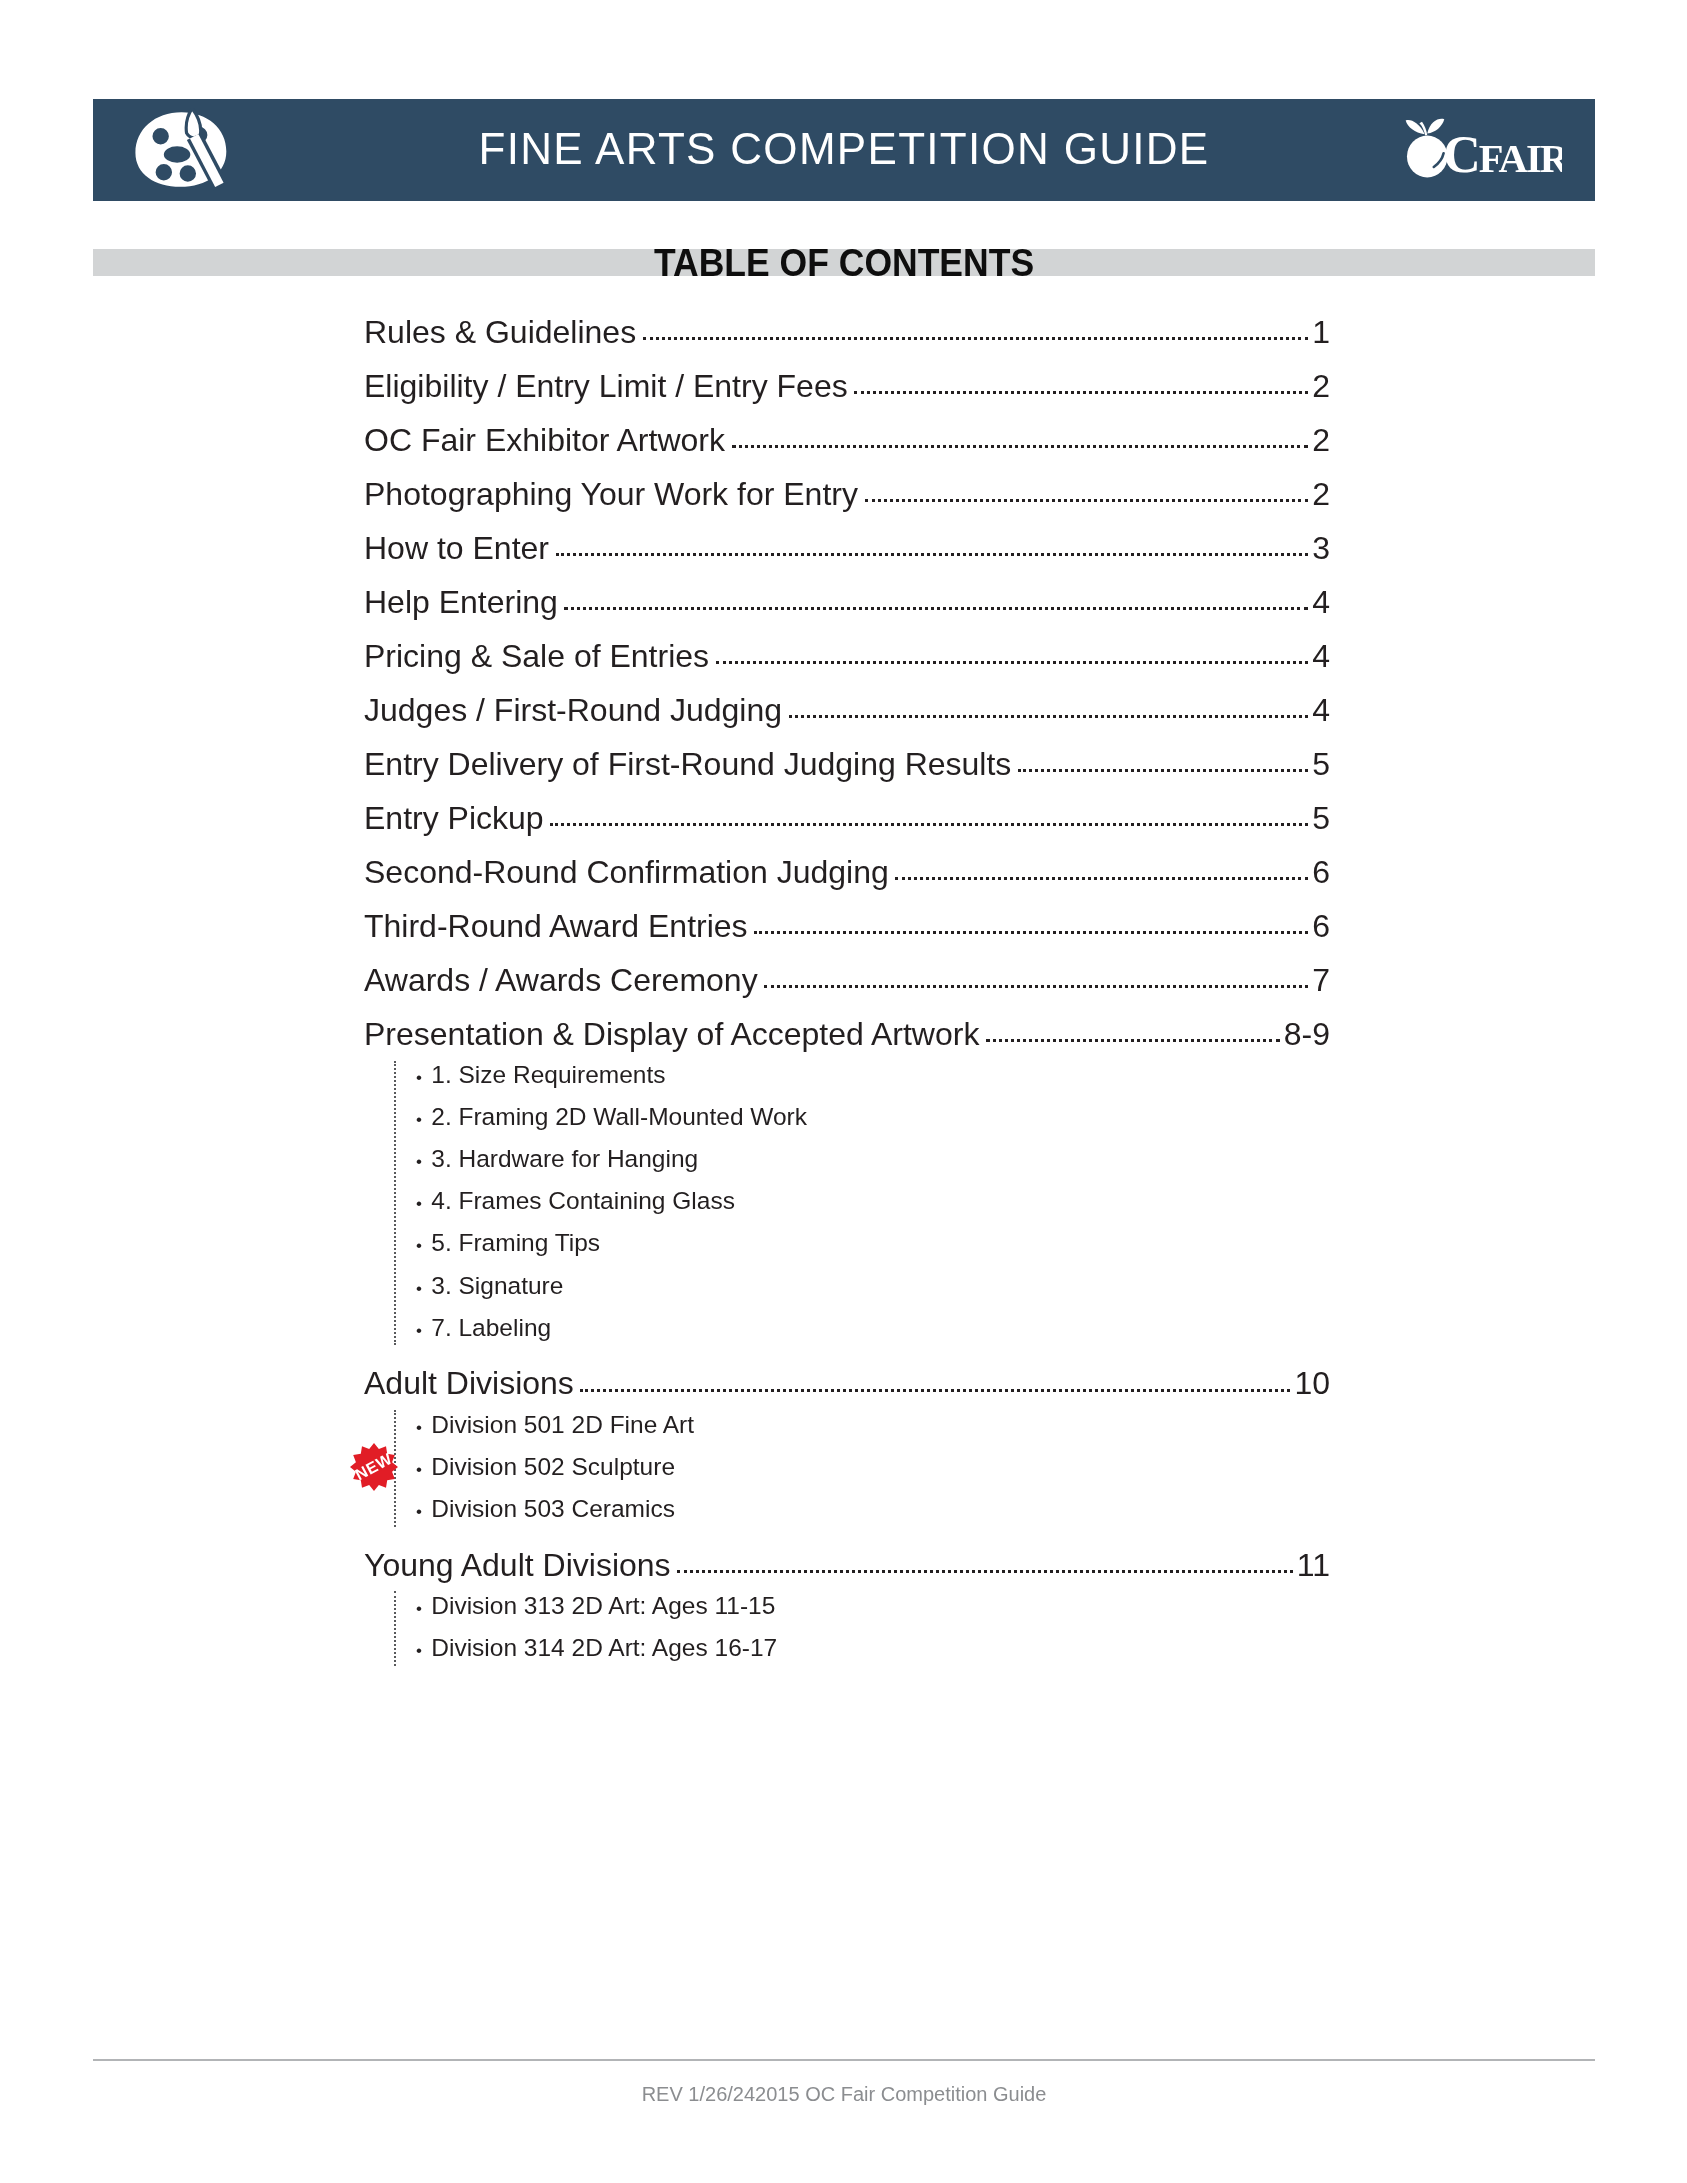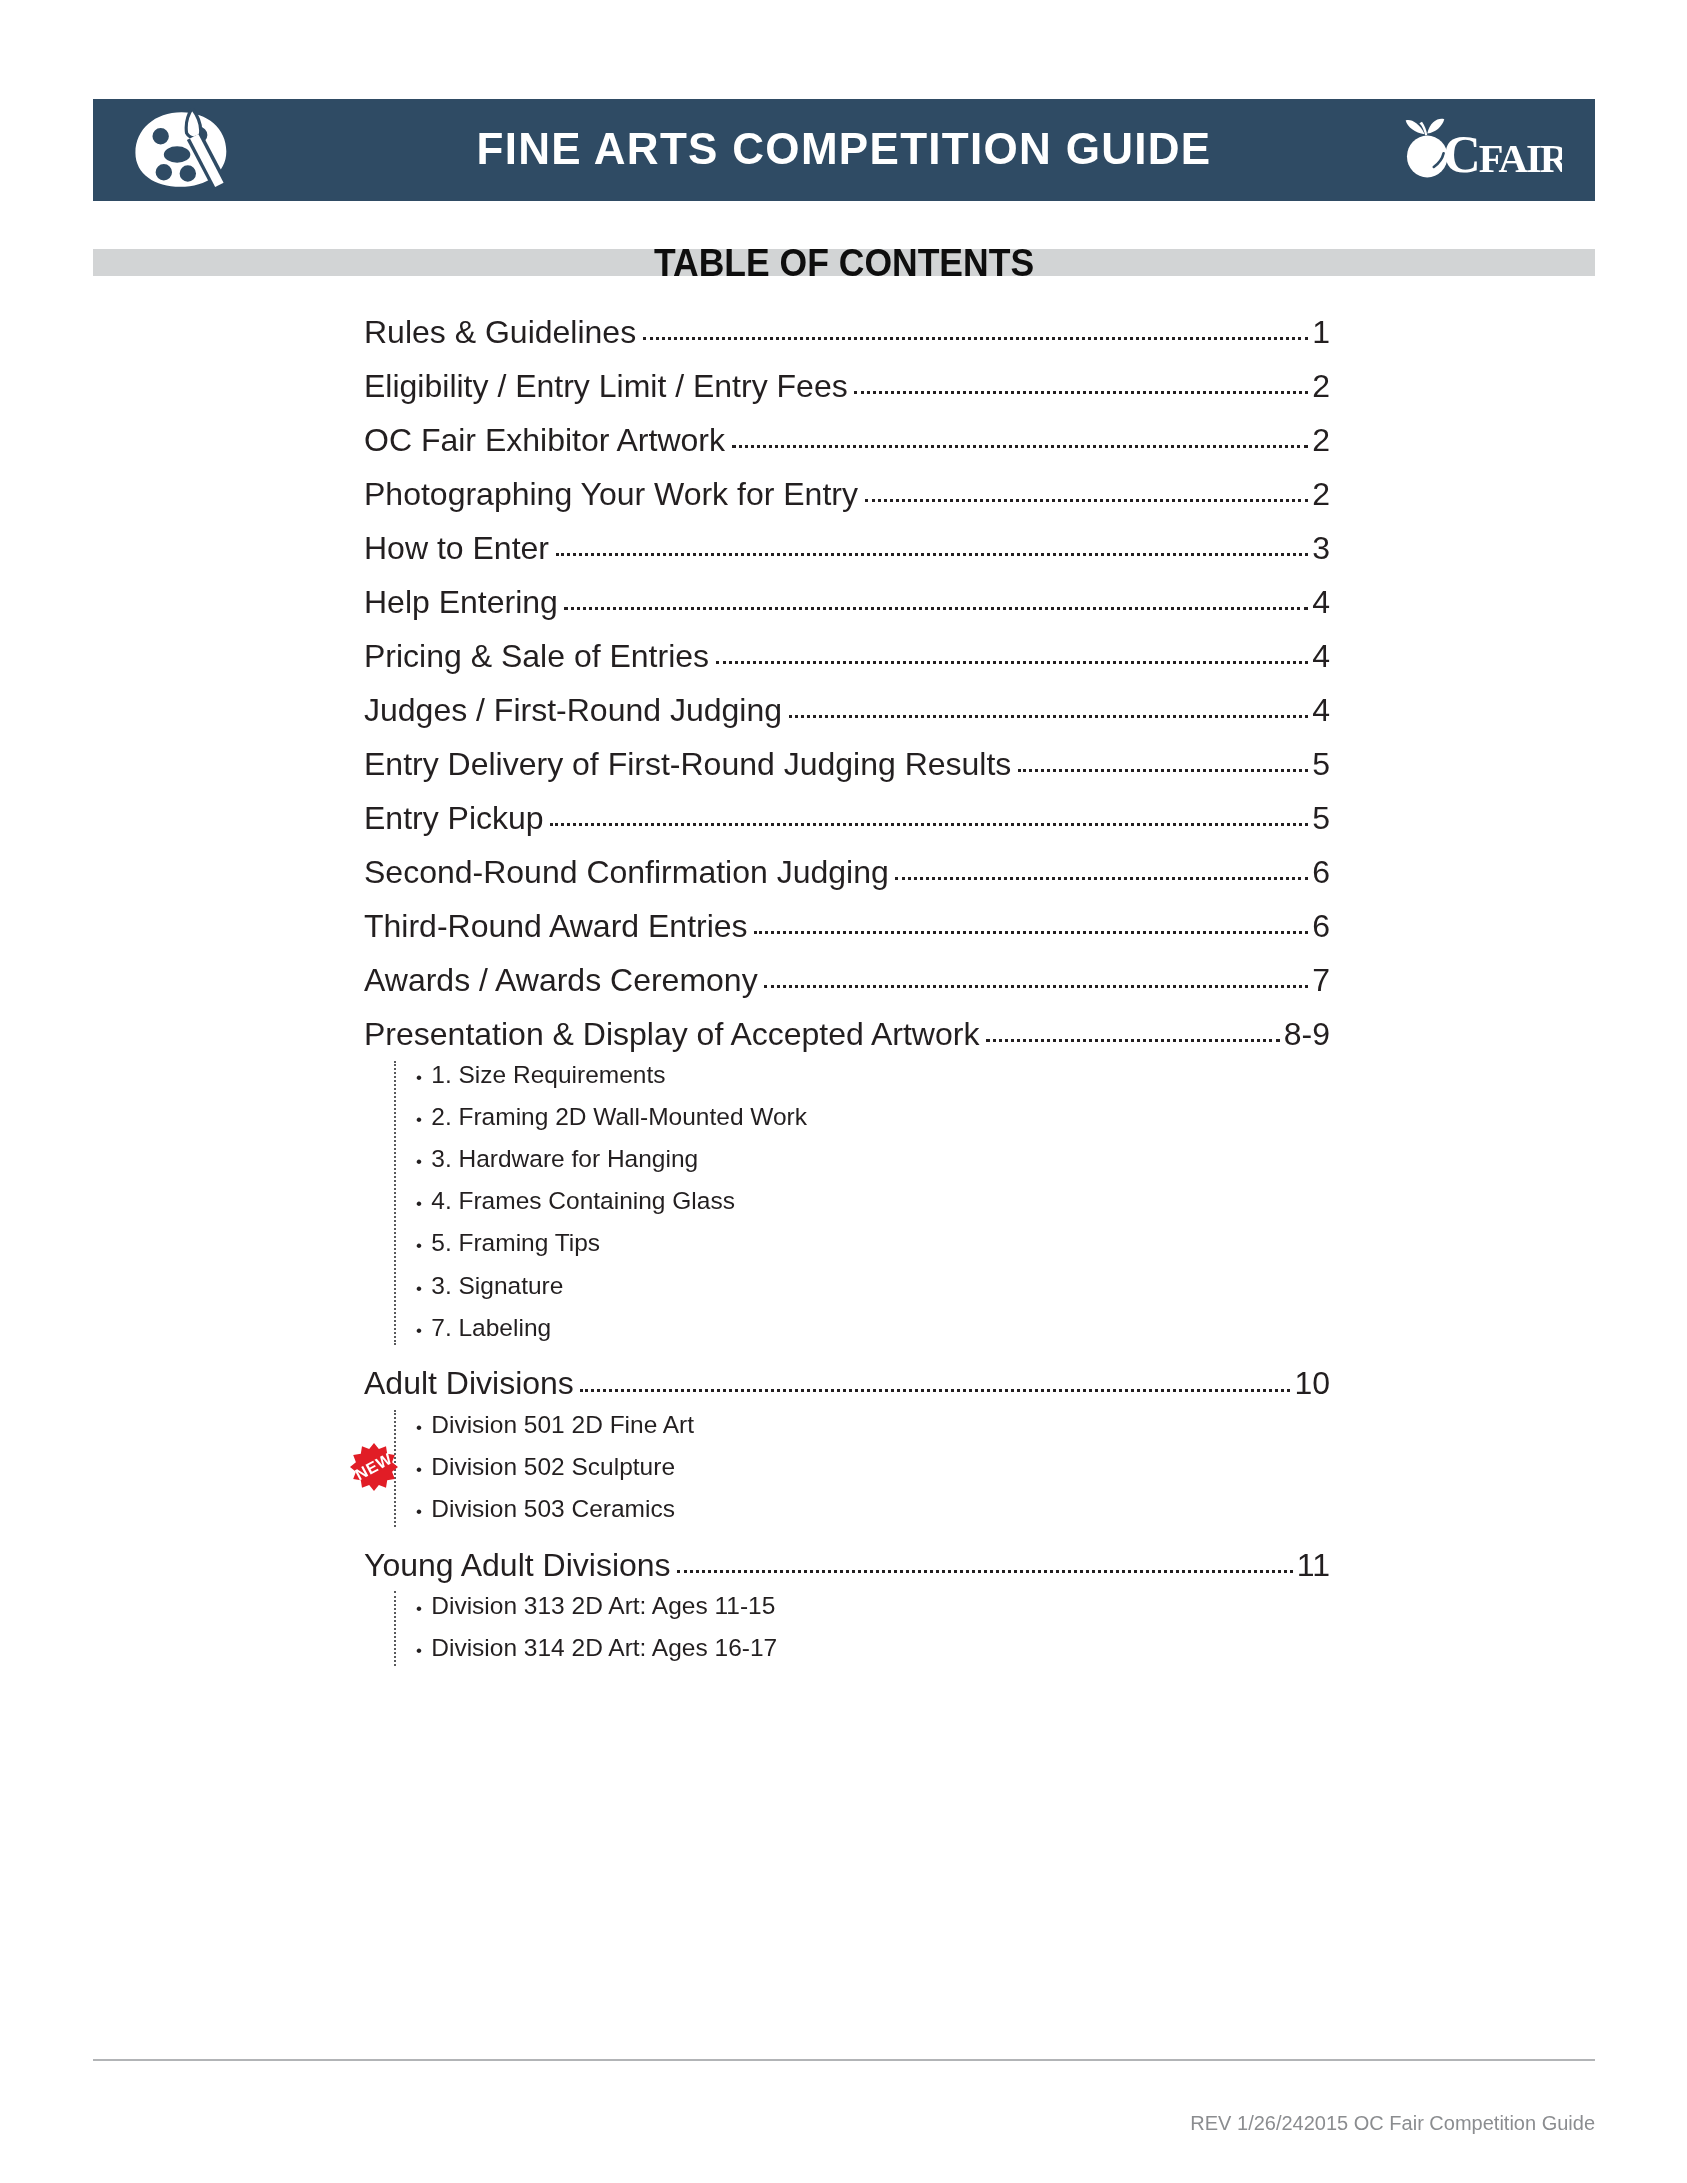--- a/index.html
+++ b/index.html
@@ -2,21 +2,21 @@
 <html style="font-size:10.6px"><head>
 <meta charset="utf-8">
 <style>
   html,body{margin:0;padding:0;background:#fff;}
   .page{position:relative;width:1687px;height:2183px;background:#fff;overflow:hidden;
         font-family:"Liberation Sans",sans-serif;color:#231f20;}
 
   
   .header-bar{position:absolute;left:93px;top:99px;width:1502px;height:102px;background:#2f4b64;}
   .header-title{position:absolute;left:50%;top:50%;transform:translate(-50%,-52%);
-                margin:0;color:#ffffff;font-size:44px;font-weight:700;letter-spacing:1.3px;white-space:nowrap;}
+                margin:0;color:#ffffff;font-size:44px;font-weight:400;letter-spacing:1.3px;white-space:nowrap;}
   .palette-icon{position:absolute;left:38px;top:9.3px;width:101px;height:83px;}
   .ocfair-logo{position:absolute;right:33px;top:17px;width:157px;height:64px;}
 
   
   .toc-title-bar{position:absolute;left:93px;top:249px;width:1502px;height:27px;background:#d2d4d5;
                  display:flex;align-items:center;justify-content:center;}
   .toc-title{font-size:37px;font-weight:800;color:#0e0e0e;letter-spacing:0px;transform:scale(0.96,1.05);}
 
   
   .toc{position:absolute;left:364px;top:318px;width:966px;}
@@ -32,22 +32,22 @@
   .sub-bullet{font-size:17px;line-height:26.5px;margin-right:9.3px;}
 
   
   .new-badge{position:absolute;left:-66px;top:-10.6px;width:48px;height:48px;display:block;}
   .new-badge svg{position:absolute;inset:0;}
   .new-badge-label{position:absolute;inset:0;display:flex;align-items:center;justify-content:center;
                    transform:rotate(-28deg);color:#fff;font-size:16px;font-weight:700;letter-spacing:0.7px;}
 
   
   .footer-line{position:absolute;left:93px;top:2059px;width:1502px;border-top:2.6px solid #b2b4b6;}
-  .footer{position:absolute;left:93px;top:2081px;width:1502px;display:flex;justify-content:flex-end;
-          font-size:20px;color:#8b8d90;line-height:26.5px;margin-top:29px;}
+  .footer{position:absolute;left:93px;top:2081px;width:1502px;display:flex;justify-content:center;
+          font-size:20px;color:#8b8d90;line-height:26.5px;}
 </style>
 </head>
 <body>
 
 <div class="page">
 
   <header class="header-bar">
     <span class="palette-icon">
       <svg width="101" height="83" viewBox="0 0 160 130" aria-hidden="true">
         <path fill="#ffffff" fill-rule="evenodd" d="M80,6 C38,6 7,33 7,70 C7,104 38,124 78,124 C120,124 151,102 151,68 C151,32 121,6 80,6 Z

